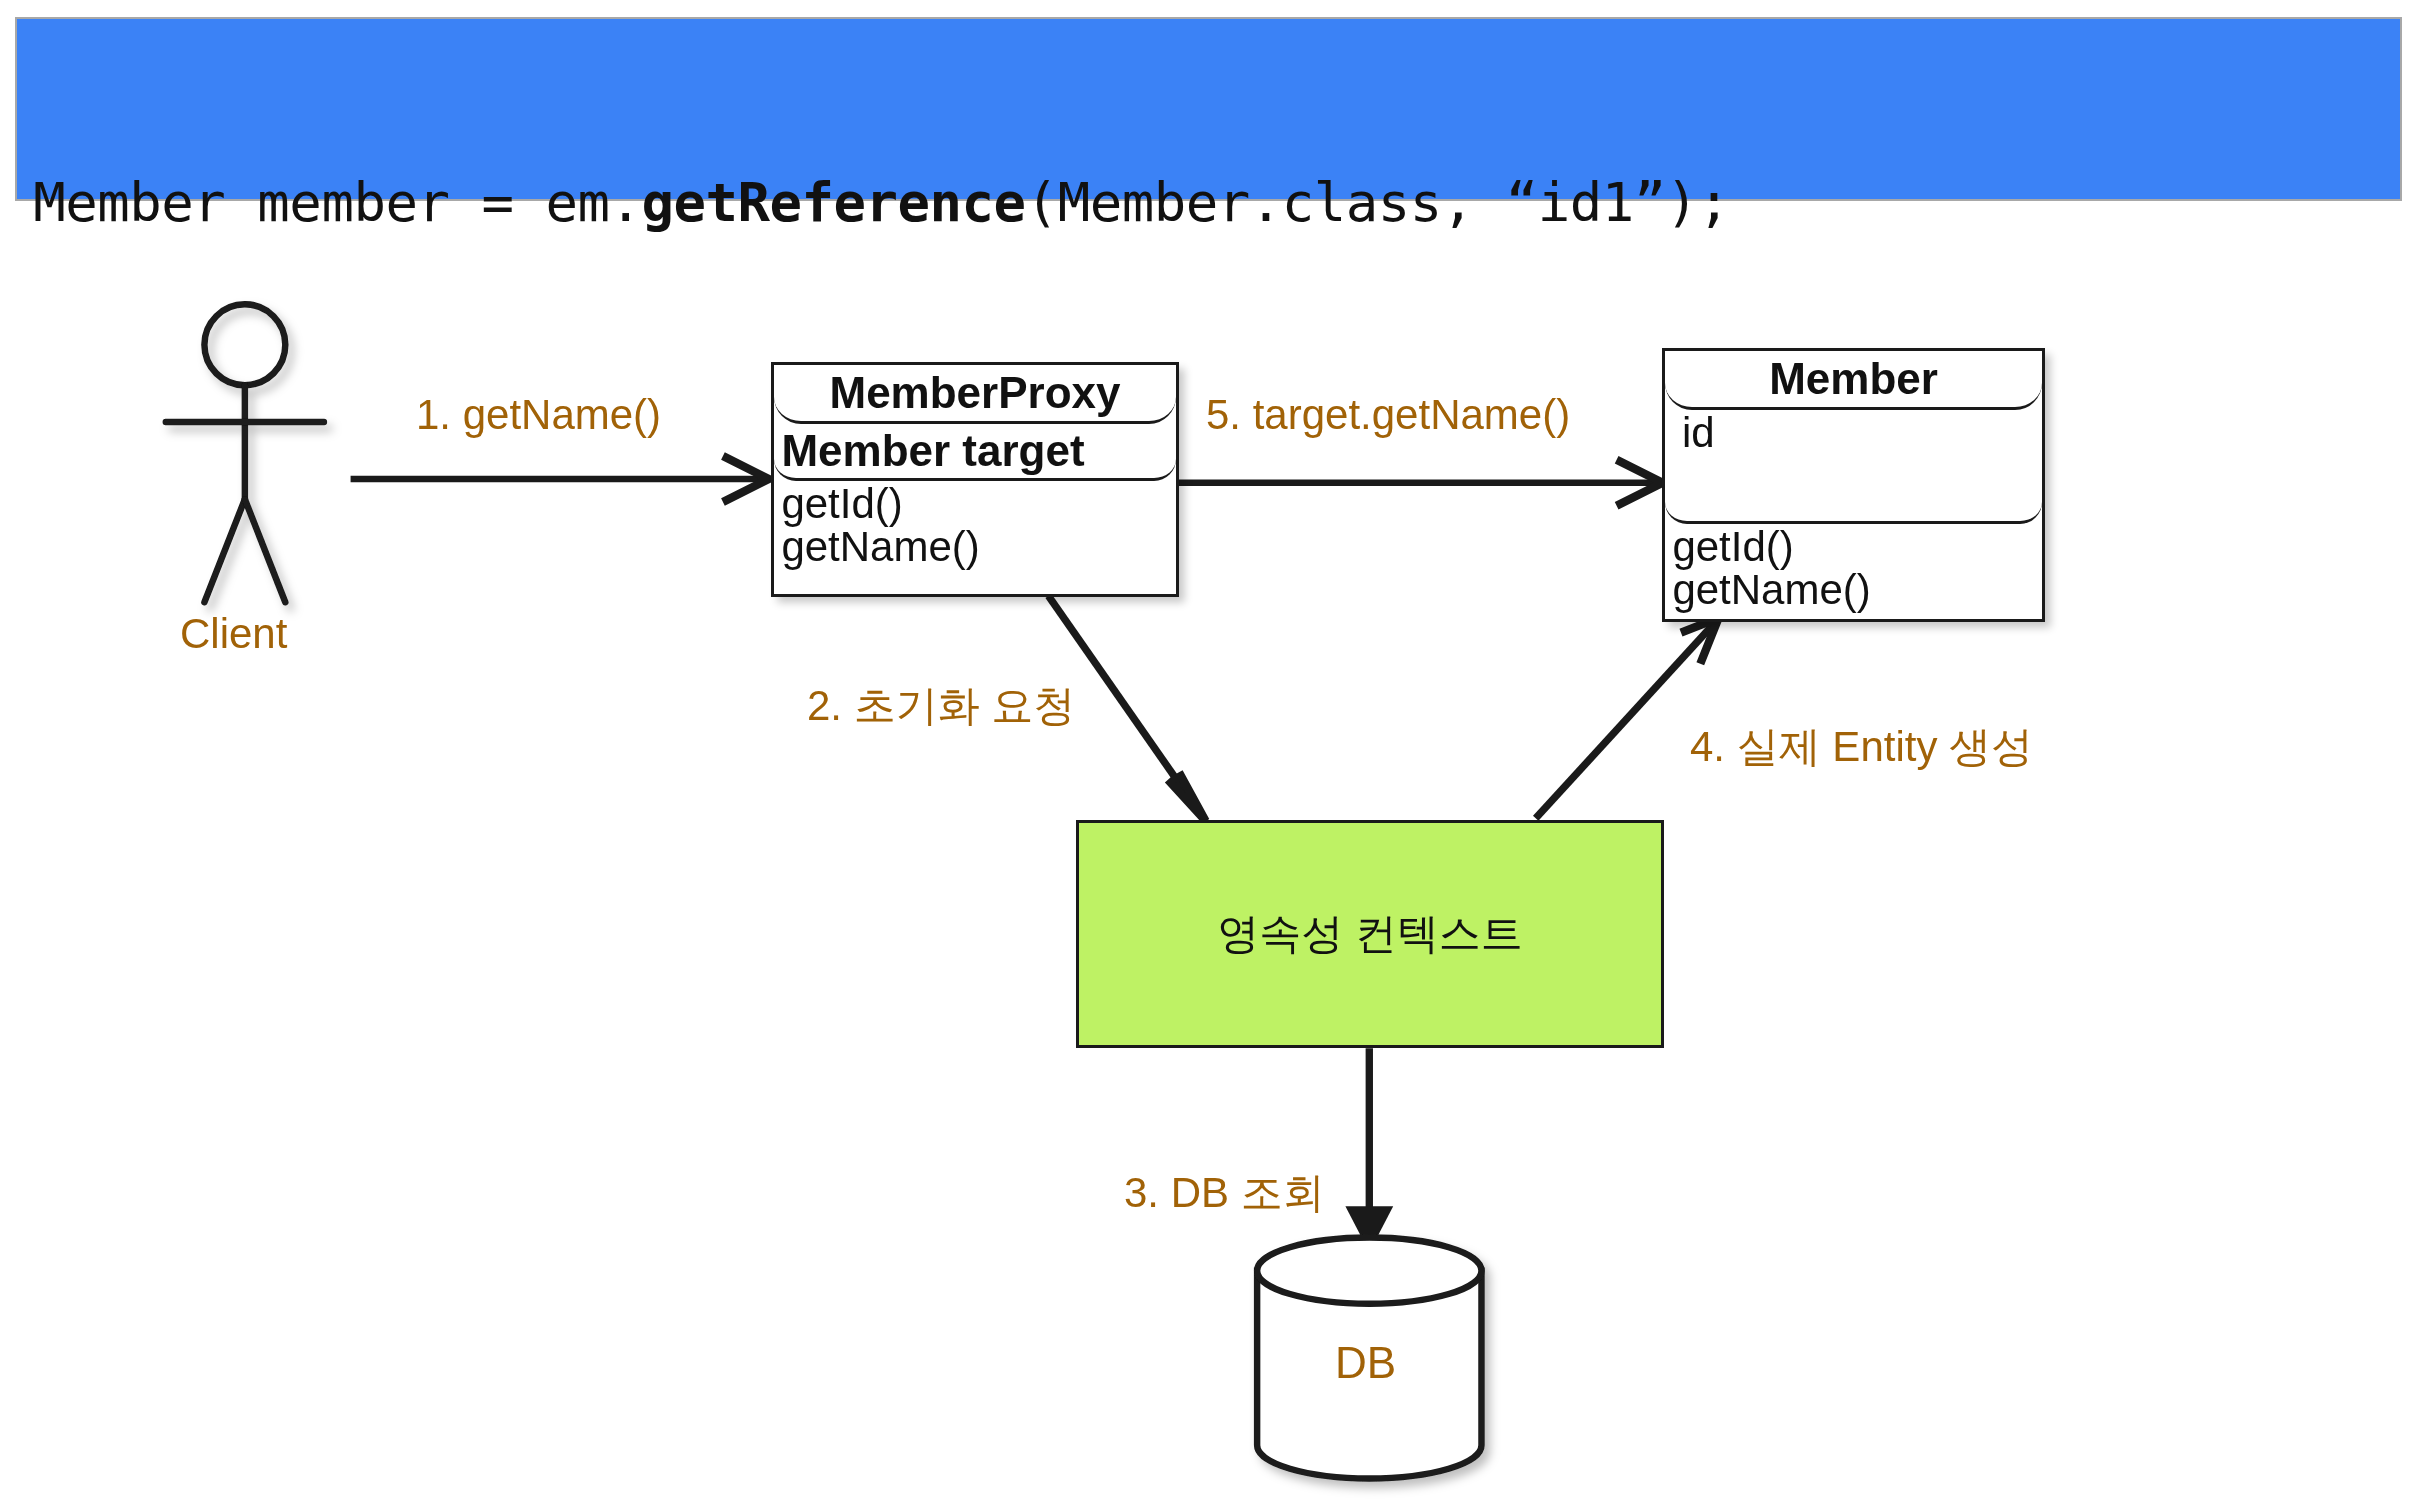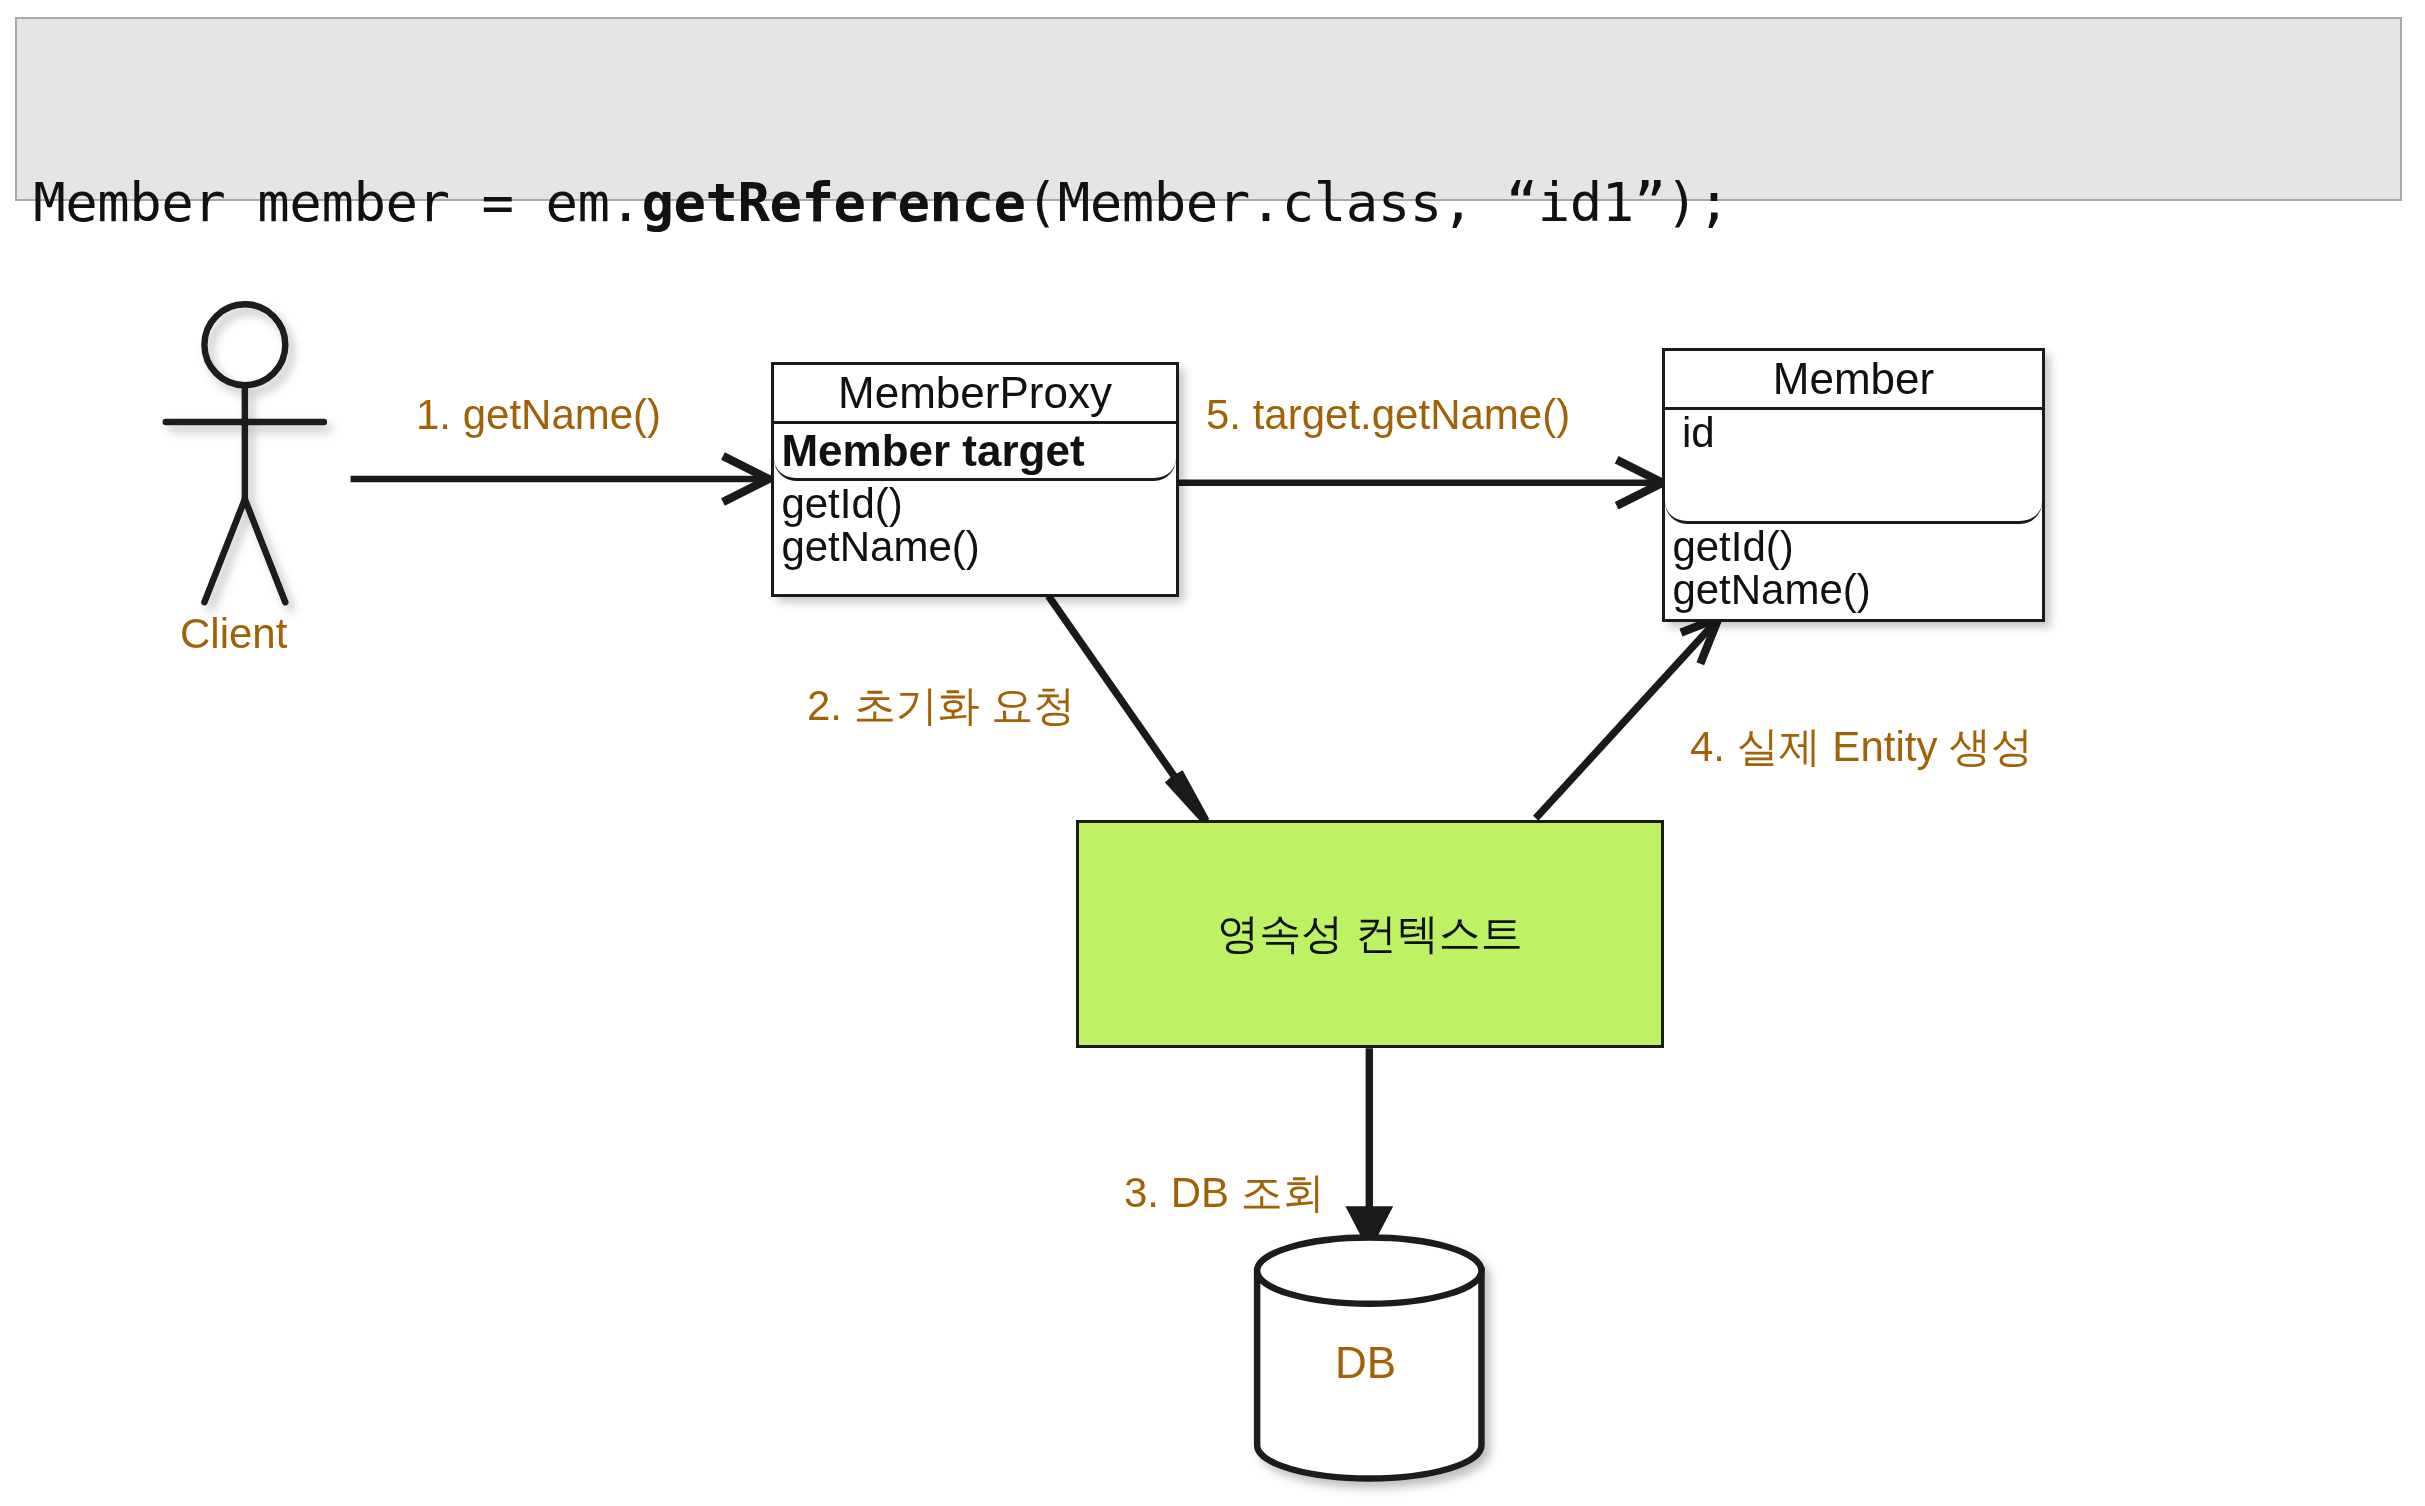--- a/index.html
+++ b/index.html
@@ -18,21 +18,21 @@
 
   
   #code-block {
     position: absolute;
     left: 14.7px;
     top: 16.6px;
     width: 2387px;
     height: 184px;
     box-sizing: border-box;
     border: 2.8px solid #a8a8a8;
-    background: #e5e5e5;
+    background: #3b82f6;
     padding: 11px 16.6px 0 16.6px;
     font-family: "DejaVu Sans Mono", "Liberation Mono", monospace;
     font-size: 54px;
     line-height: 1.28;
     color: #111111;
     white-space: pre;
     letter-spacing: -0.5px;
   }
   #code-block .code-line { display: block; }
   #code-block b { font-weight: 700; }
@@ -50,24 +50,25 @@
   
   .classbox {
     position: absolute;
     box-sizing: border-box;
     background: #ffffff;
     border: 3.7px solid #1a1a1a;
     box-shadow: 6.4px 6.4px 8.3px rgba(0,0,0,0.22);
   }
   .classbox .cb-title {
     text-align: center;
-    font-weight: 400;
+    font-weight: 700;
     border-bottom: 3.7px solid #1a1a1a;
     box-sizing: border-box;
     white-space: nowrap;
+    border-radius: 27px;
   }
   .classbox .cb-sec {
     box-sizing: border-box;
     white-space: nowrap;
   }
   .classbox .cb-sec.div {
     border-bottom: 3.7px solid #1a1a1a;
     border-radius: 22px;
   }
   .cb-line { display: block; white-space: nowrap; }

